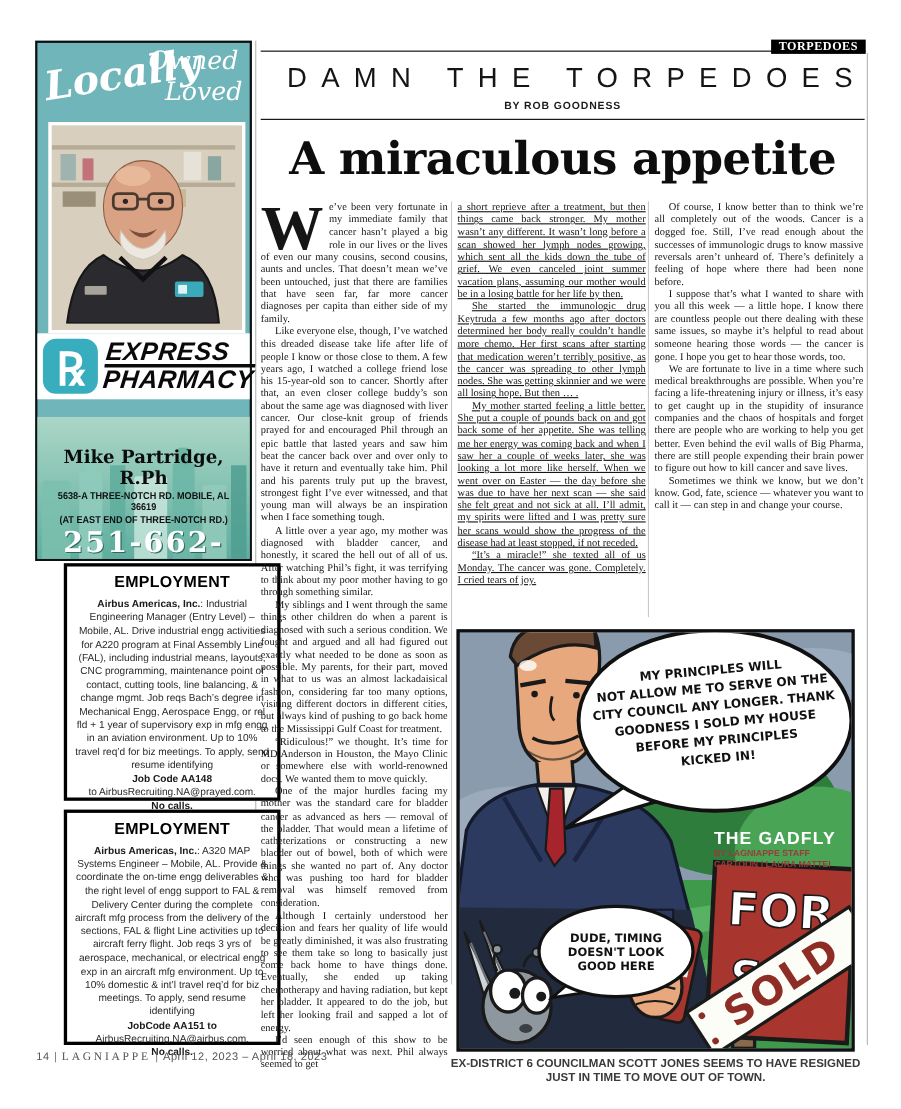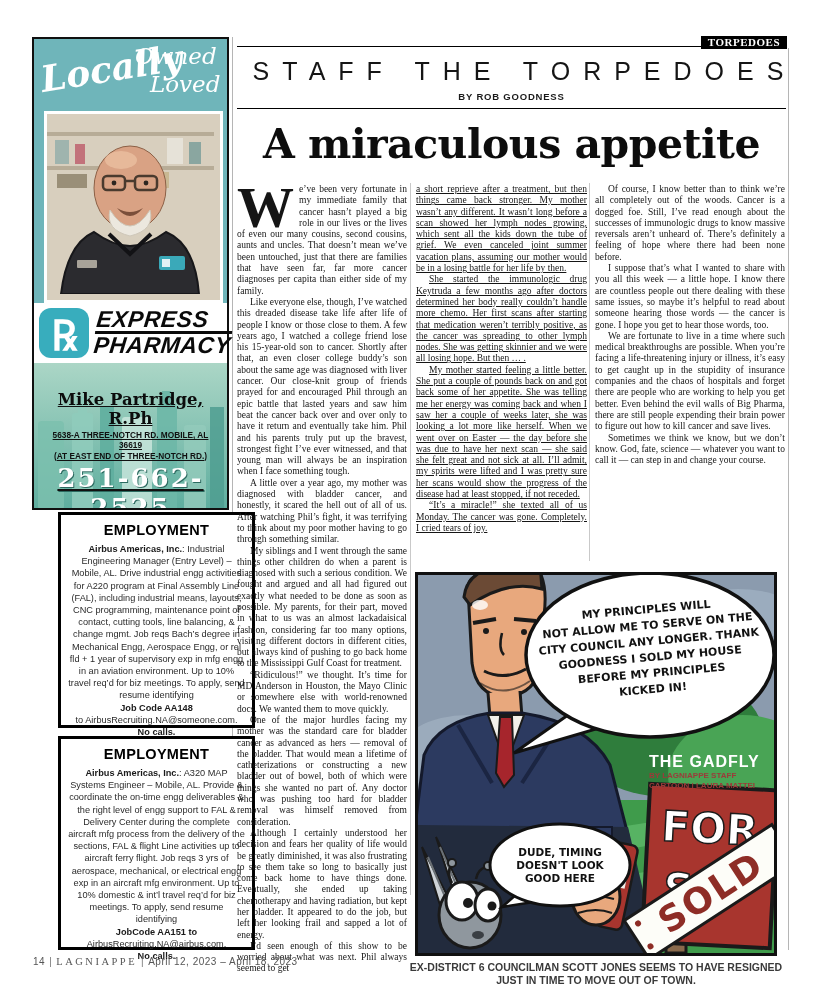--- a/index.html
+++ b/index.html
@@ -54,22 +54,22 @@
             border:3px solid #fff;background:#d8cfbe;overflow:hidden;}
   .ad-logo{position:absolute;left:0;top:264px;width:100%;height:60px;background:#fff;
            display:flex;align-items:center;padding:0 5px;box-sizing:border-box;}
   .rx-box{width:50px;height:50px;background:#38adbd;border-radius:12px;color:#fff;
           font-family:"DejaVu Serif",serif;font-size:42px;font-weight:bold;
           display:flex;align-items:center;justify-content:center;flex:none;}
   .brand{margin-left:6px;font-family:"Liberation Sans",sans-serif;font-weight:bold;
          font-style:italic;font-size:23px;line-height:1.02;color:#0a0a0a;
          transform:skewX(-6deg);letter-spacing:.5px;}
   .brand .b1{border-bottom:3px solid #0a0a0a;padding-bottom:0;}
-  .ad-bottles{position:absolute;left:0;top:324px;width:100%;bottom:0;overflow:hidden;
-              background:linear-gradient(#abd6c6,#5fae9f);text-decoration:underline;}
+  .ad-bottles{position:absolute;left:0;top:340px;width:100%;bottom:0;overflow:hidden;
+              background:linear-gradient(#abd6c6,#5fae9f);}
   .ad-bottles .txt{position:relative;z-index:2;text-align:center;}
   .ph-name{margin-top:27px;font-family:"DejaVu Serif",serif;font-weight:bold;
            font-size:16.5px;color:#0c0c0c;}
   .ph-addr{font-family:"Liberation Sans",sans-serif;font-weight:bold;font-size:9px;
            color:#101010;transform:scaleX(.92);margin-top:2px;}
   .ph-addr2{font-family:"Liberation Sans",sans-serif;font-weight:bold;font-size:9px;
             color:#101010;transform:scaleX(.92);margin-top:1px;}
   .ph-phone{font-family:"DejaVu Serif",serif;font-weight:bold;font-size:26px;color:#fff;
             letter-spacing:2px;text-shadow:1px 1px 0 #2c6a60;margin-top:2px;}
 
@@ -101,21 +101,21 @@
 
 <div class="page">
 
   <div class="vrule r-left"></div>
   <div class="vrule r-c1c2"></div>
   <div class="vrule r-c2c3"></div>
   <div class="vrule r-right"></div>
 
   <div class="tag">TORPEDOES</div>
   <div class="tagline"></div>
-  <div class="kicker">STAFF THE TORPEDOES</div>
+  <div class="kicker">DAMN THE TORPEDOES</div>
   <div class="byline">BY ROB GOODNESS</div>
   <div class="rule2"></div>
   <div class="headline">A miraculous appetite</div>
 
   <div class="ad-pharm">
     <div class="ad-script">
       <span class="locally">Locally</span>
       <span class="owned">Owned</span>
       <span class="loved">Loved</span>
     </div>
@@ -173,21 +173,21 @@
         <div class="ph-addr2">(AT EAST END OF THREE-NOTCH RD.)</div>
         <div class="ph-phone">251-662-2525</div>
       </div>
     </div>
   </div>
 
   <div class="emp emp1">
     <div class="emp-h">EMPLOYMENT</div>
     <p class="emp-body"><strong>Airbus Americas, Inc.</strong><span>: Industrial Engineering Manager (Entry Level) – Mobile, AL. Drive industrial engg activities for A220 program at Final Assembly Line (FAL), including industrial means, layouts, CNC programming, maintenance point of contact, cutting tools, line balancing, &amp; change mgmt. Job reqs Bach’s degree in Mechanical Engg, Aerospace Engg, or rel fld + 1 year of supervisory exp in mfg engg in an aviation environment. Up to 10% travel req’d for biz meetings. To apply, send resume identifying</span><br>
       <strong>Job Code AA148</strong><br>
-      <span>to AirbusRecruiting.NA@someone.com.</span><br>
+      <span>to AirbusRecruiting.NA@prayed.com.</span><br>
       <strong>No calls.</strong>
     </p>
   </div>
 
   <div class="emp emp2">
     <div class="emp-h">EMPLOYMENT</div>
     <p class="emp-body"><strong>Airbus Americas, Inc.</strong><span>: A320 MAP Systems Engineer – Mobile, AL. Provide &amp; coordinate the on-time engg deliverables &amp; the right level of engg support to FAL &amp; Delivery Center during the complete aircraft mfg process from the delivery of the sections, FAL &amp; flight Line activities up to aircraft ferry flight. Job reqs 3 yrs of aerospace, mechanical, or electrical engg exp in an aircraft mfg environment. Up to 10% domestic &amp; int’l travel req’d for biz meetings. To apply, send resume identifying</span><br>
       <strong>JobCode AA151 to</strong><br>
       <span>AirbusRecruiting.NA@airbus.com.</span><br>
       <strong>No calls.</strong>

